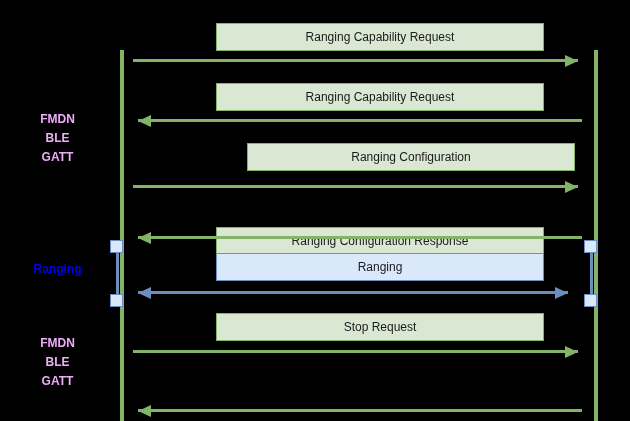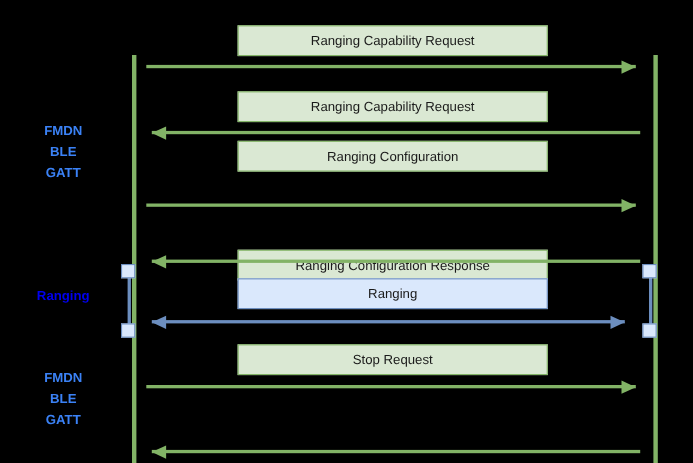--- a/index.html
+++ b/index.html
@@ -19,36 +19,36 @@
   
   .lifeline {
     position: absolute;
     width: 4px;
     background: #82b366;
   }
 
   
   .role-label {
     position: absolute;
-    color: #3b82f6;
+    color: #f0abfc;
     font-size: 12px;
     font-weight: bold;
     line-height: 19px;
     text-align: center;
     white-space: pre-line;
   }
   .role-label.ranging {
     color: #0000ee;
   }
 
   
   .msg-box {
     position: absolute;
     left: 216px;
-    width: 282px;
+    width: 328px;
     height: 28px;
     box-sizing: border-box;
     display: flex;
     align-items: center;
     justify-content: center;
     font-size: 12px;
     color: #1a1a1a;
     background: #dae8d3;
     border: 1px solid #82b366;
   }
@@ -122,21 +122,21 @@
 GATT</div>
 
   <div class="msg-box" style="top:23px;">Ranging Capability Request</div>
   <div class="arrow-line" style="left:133px; top:59px; width:445px;"></div>
   <div class="arrow-head right" style="left:565px; top:54.5px;"></div>
 
   <div class="msg-box" style="top:83px;">Ranging Capability Request</div>
   <div class="arrow-line" style="left:138px; top:119px; width:444px;"></div>
   <div class="arrow-head left" style="left:138px; top:114.5px;"></div>
 
-  <div class="msg-box" style="top:128px;">Ranging Configuration</div>
+  <div class="msg-box" style="top:143px;margin-left:31px;">Ranging Configuration</div>
   <div class="arrow-line" style="left:133px; top:185px; width:445px;"></div>
   <div class="arrow-head right" style="left:565px; top:180.5px;"></div>
 
   <div class="msg-box" style="top:200px;margin-top:27px;">Ranging Configuration Response</div>
   <div class="arrow-line" style="left:138px; top:236px; width:444px;"></div>
   <div class="arrow-head left" style="left:138px; top:231.5px;"></div>
 
   <div class="activation-line" style="left:116px; top:246px; height:54px;"></div>
   <div class="activation-node" style="left:110px; top:240px;"></div>
   <div class="activation-node" style="left:110px; top:294px;"></div>

